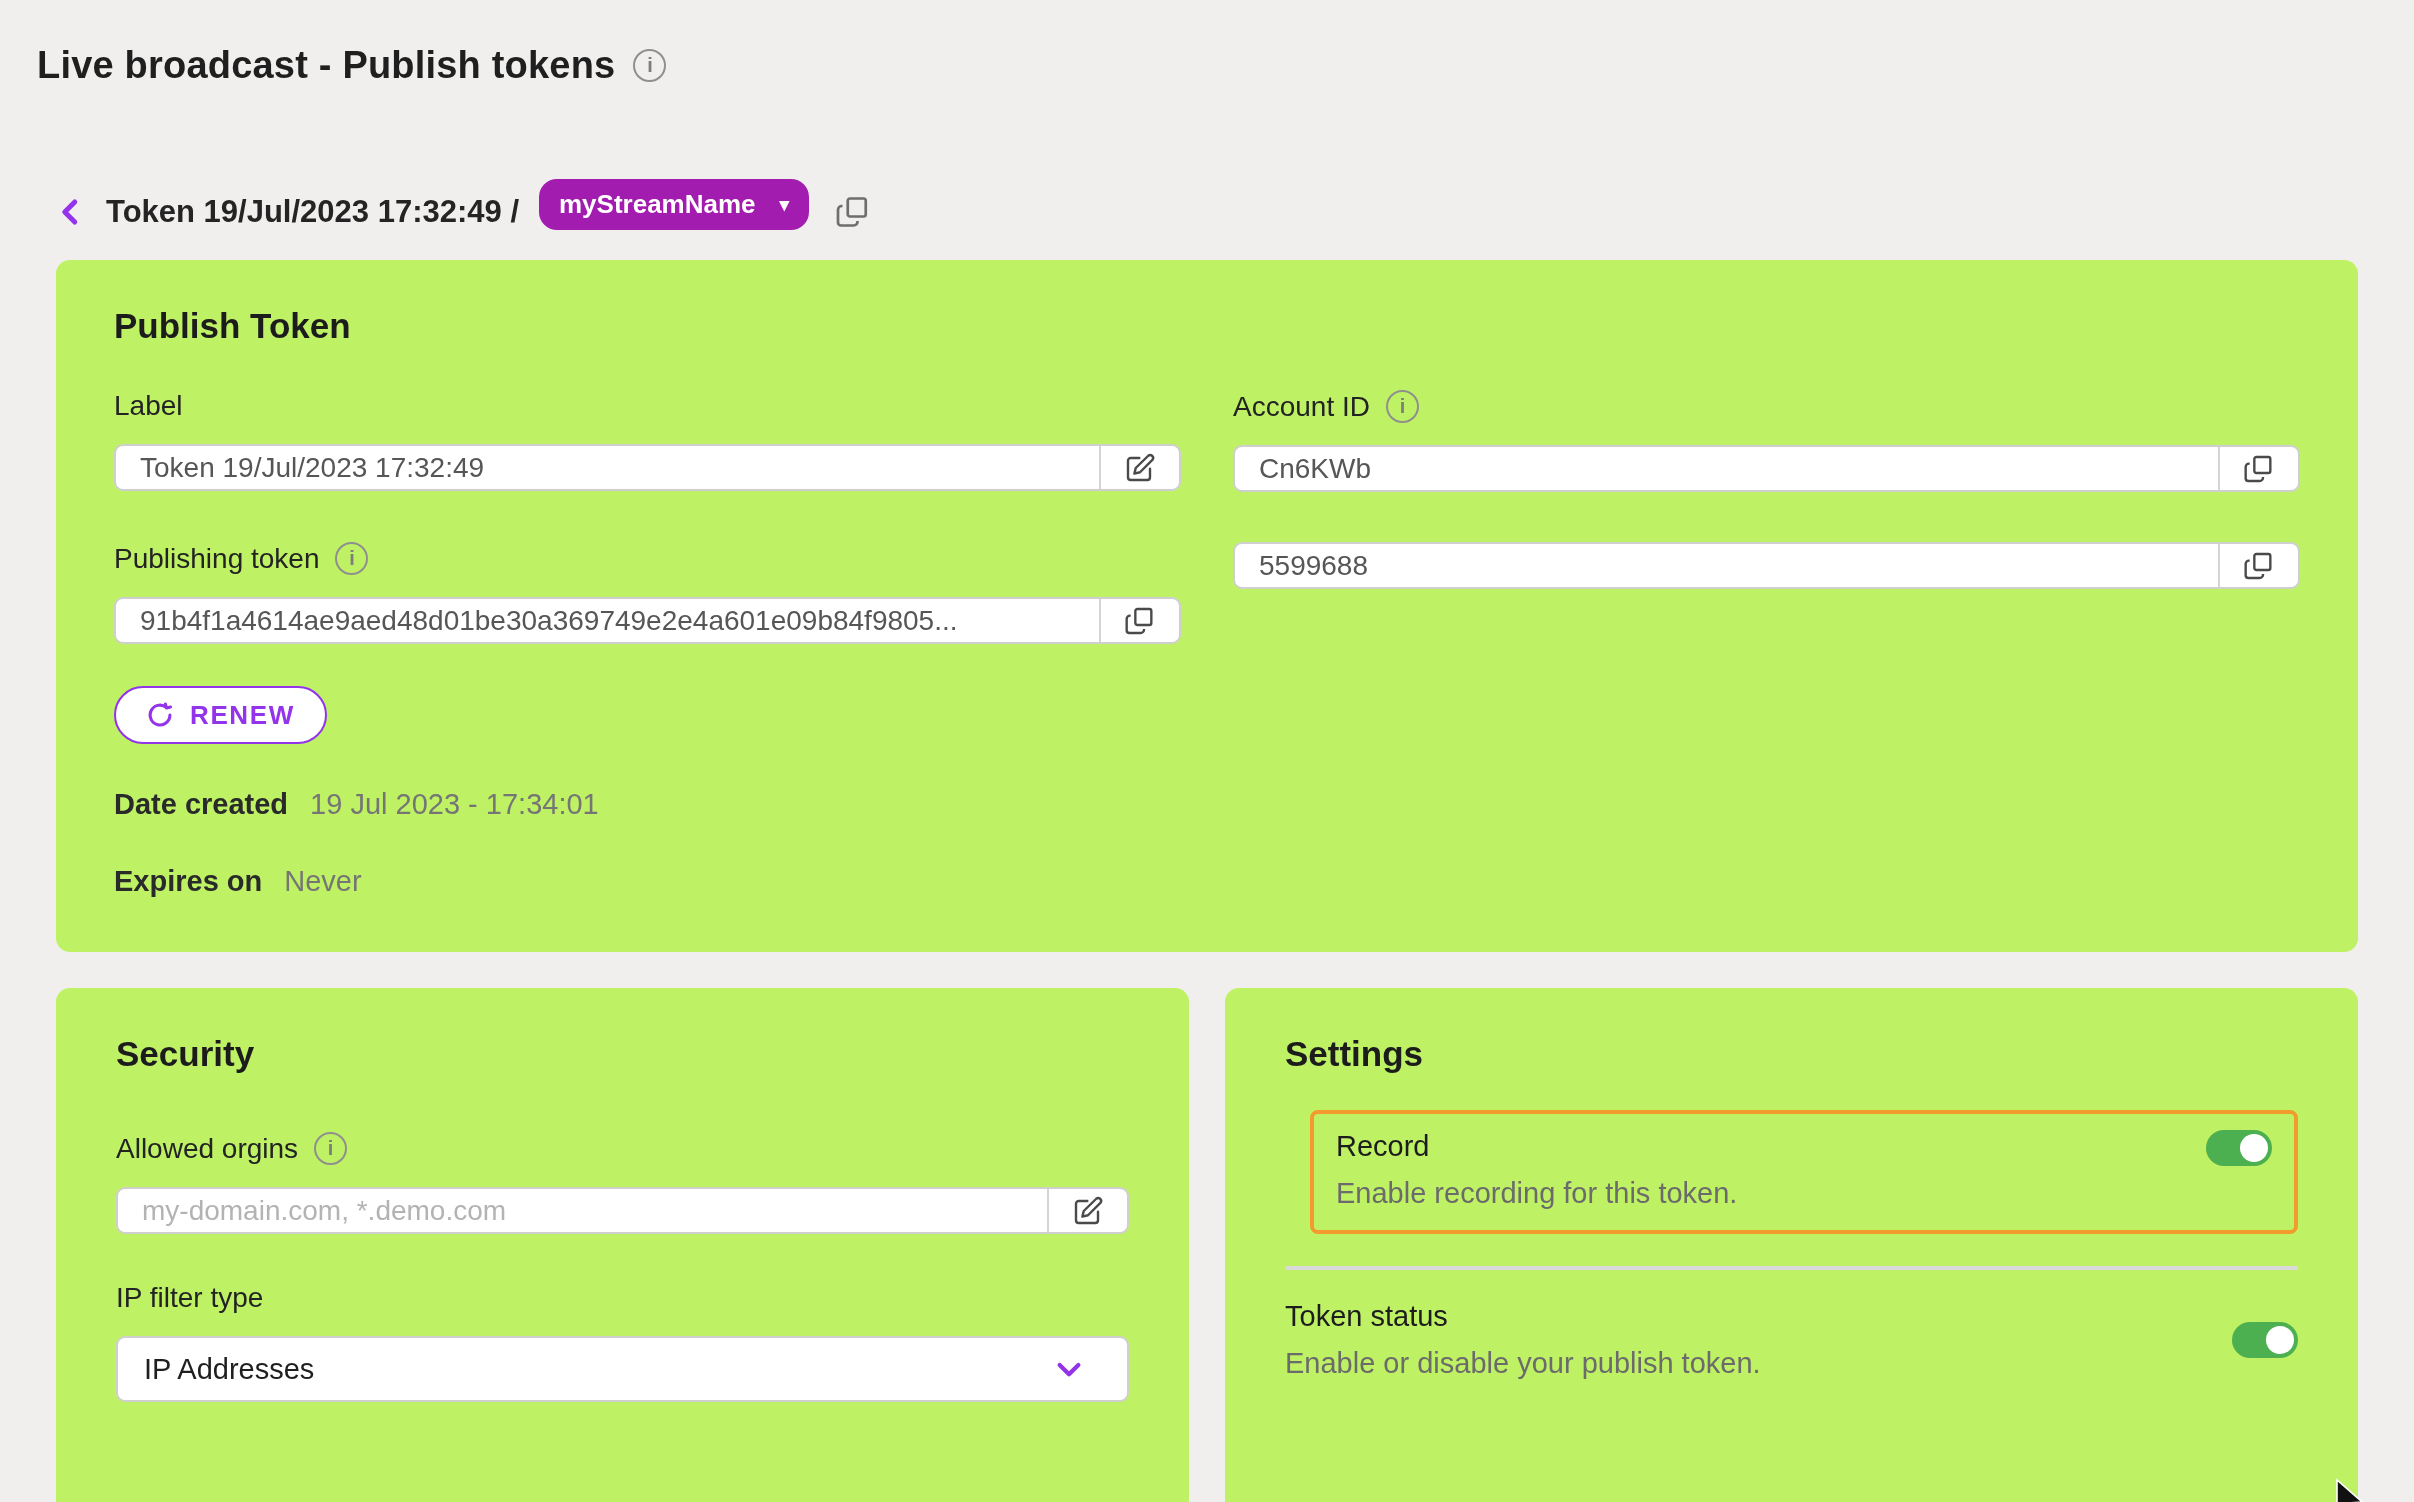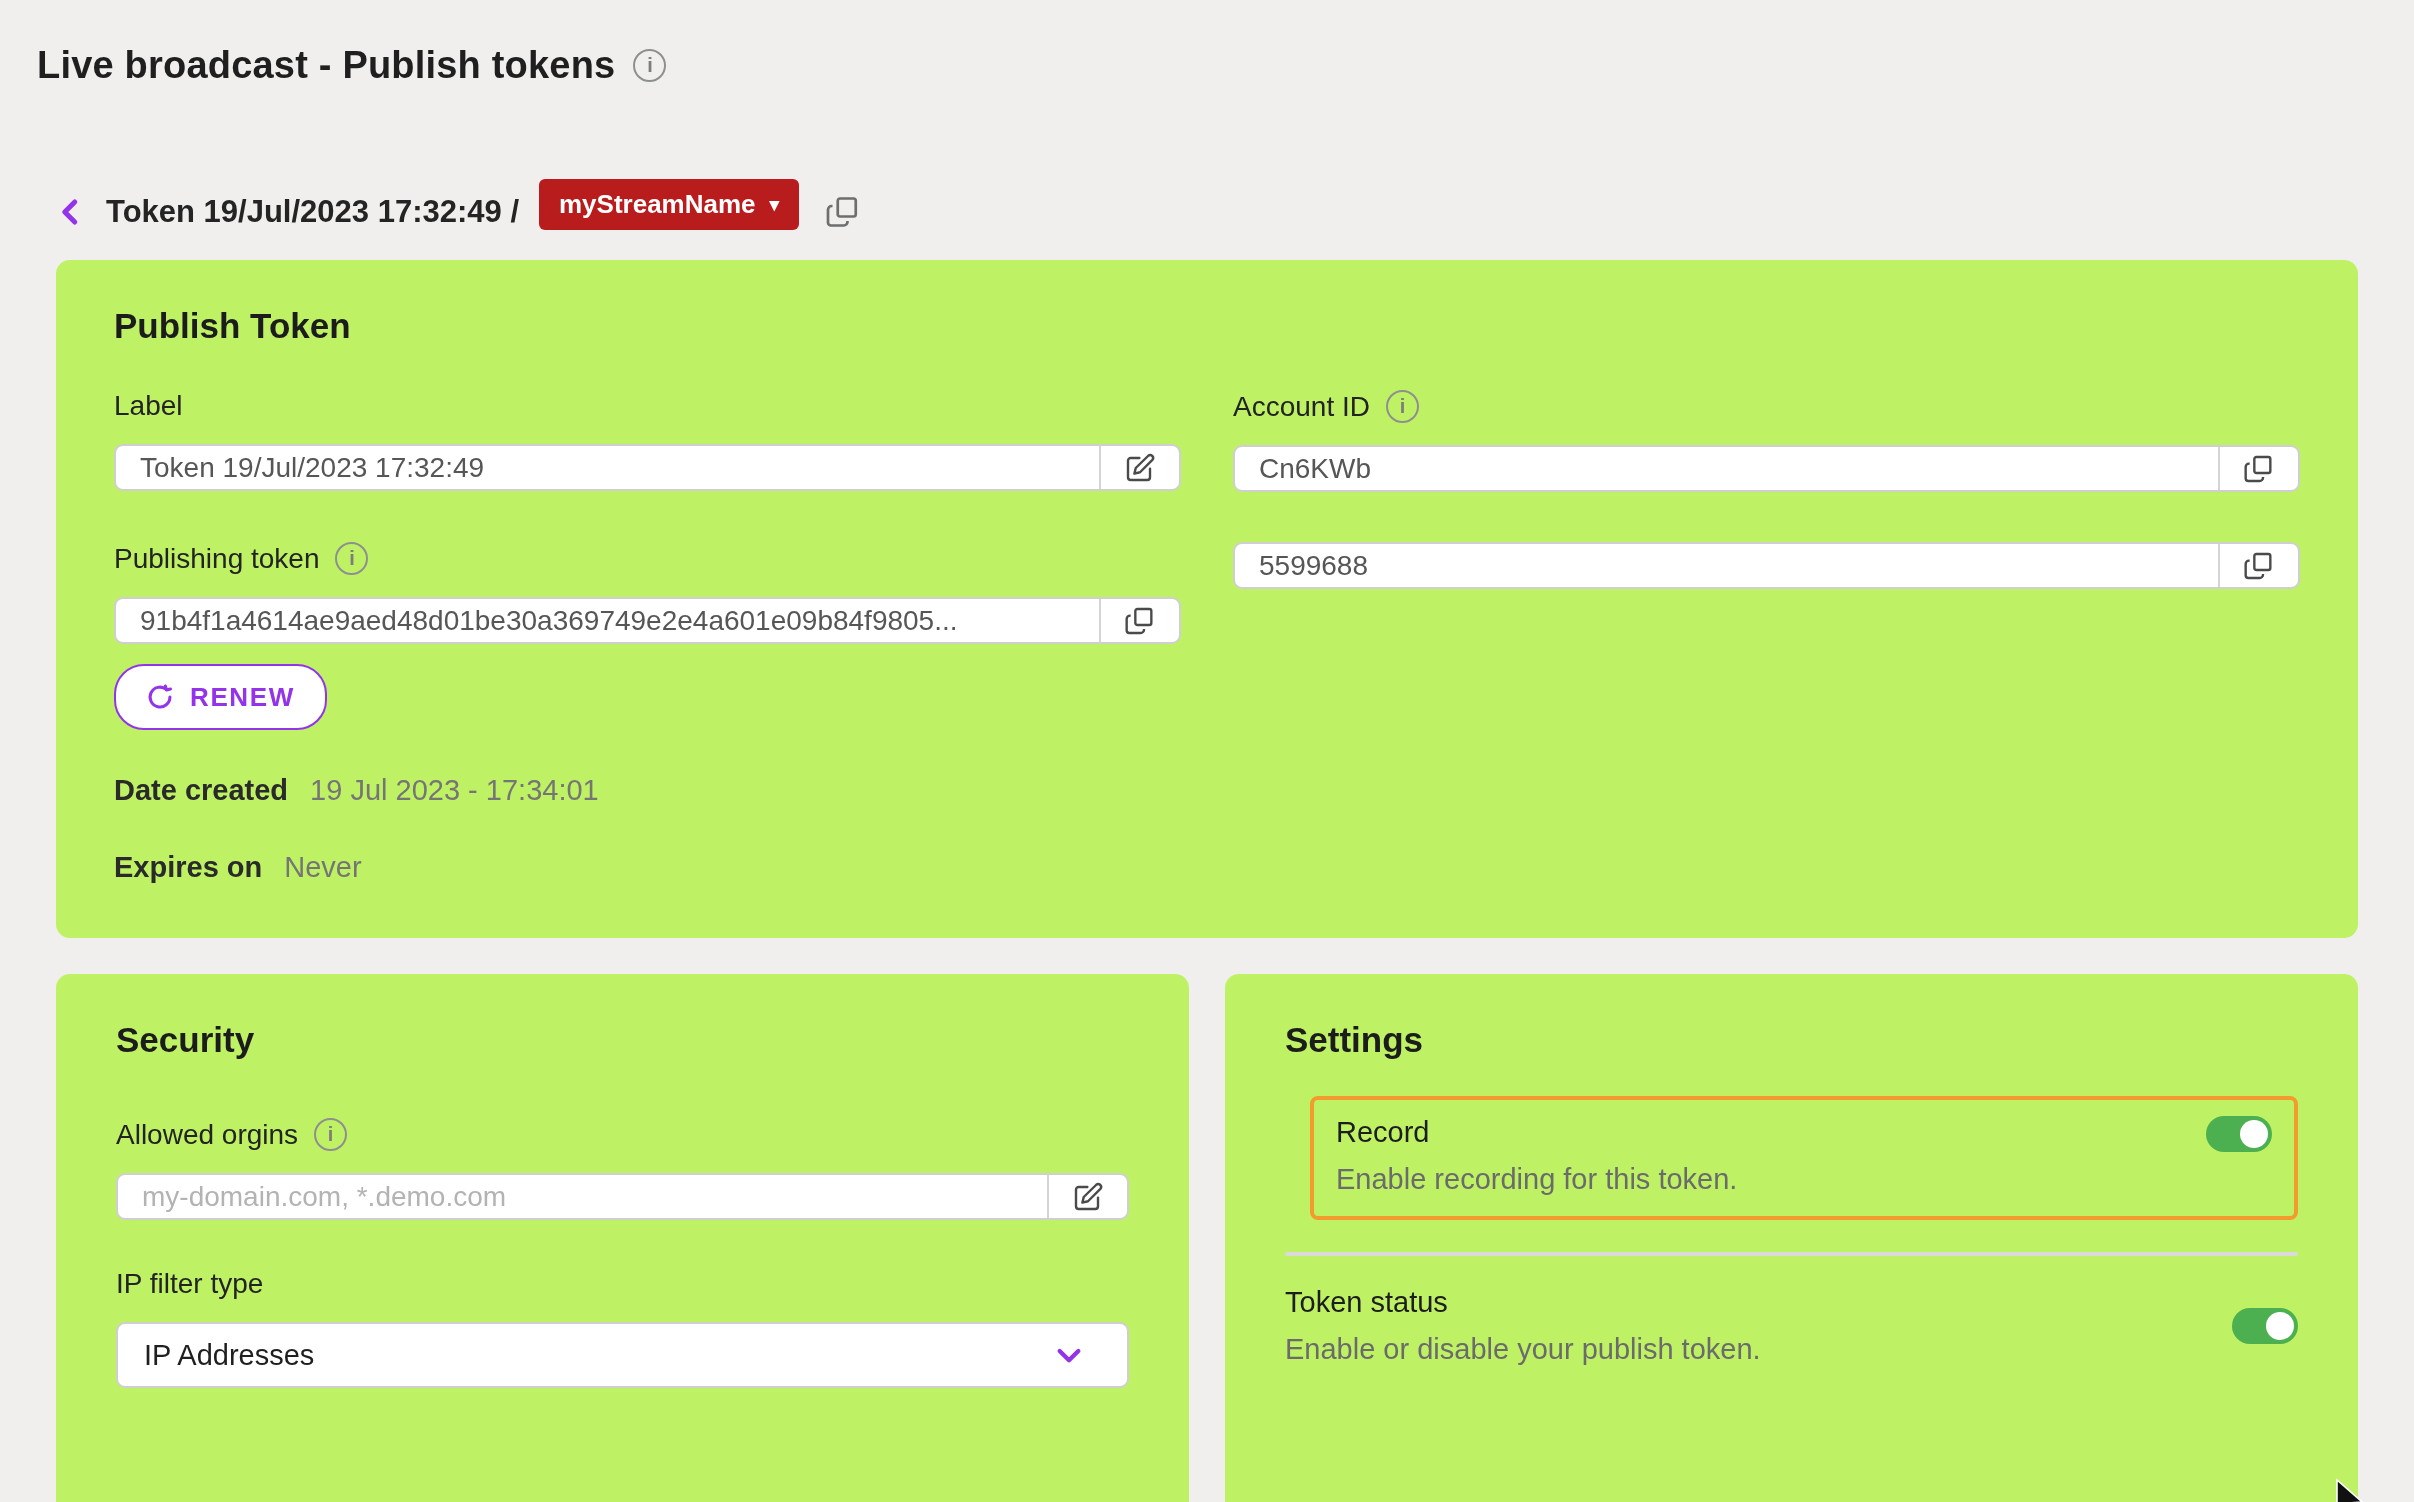--- a/index.html
+++ b/index.html
@@ -20,22 +20,22 @@
     width:33px; height:33px; border:2.5px solid #8f8f8f; border-radius:50%;
     color:#7d7d7d; display:inline-flex; align-items:center; justify-content:center;
     font-size:20px; font-weight:700; flex:0 0 auto; background:transparent;
   }
 
   
   .breadcrumb-row { display:flex; align-items:flex-end; gap:20px; margin-top:92px; }
   .back-chevron { display:inline-flex; cursor:pointer; }
   .breadcrumb-text { font-size:31px; font-weight:700; color:#242424; }
   .stream-badge {
-    background:#b91c1c; color:#ffffff; border-radius:6px; padding:10px 20px;
-    font-size:26px; font-weight:700; display:inline-flex; align-items:center; gap:14px; cursor:pointer;
+    background:#a21caf; color:#ffffff; border-radius:18px; padding:10px 20px;
+    font-size:26px; font-weight:700; display:inline-flex; align-items:center; gap:24px; cursor:pointer;
   }
   .stream-badge .caret { font-size:19px; line-height:1; }
   .bc-copy { color:#6e6e6e; display:inline-flex; cursor:pointer; margin-left:6px; }
 
   
   .tabs { position:relative; display:flex; gap:66px; margin-top:50px; width:1282px; padding-left:31px; }
   .tabs::after {
     content:""; position:absolute; left:0; right:0; bottom:0; height:5px;
     background:#b7b7b7; border-radius:3px;
   }
@@ -58,22 +58,22 @@
     display:flex; align-items:center; overflow:hidden;
   }
   .input-text {
     flex:1; padding:0 24px; font-size:28px; color:#565656;
     white-space:nowrap; overflow:hidden; text-overflow:ellipsis;
   }
   .input-divider { width:2px; height:44px; background:#d4d4d4; flex:0 0 auto; }
   .input-icon { width:78px; display:flex; align-items:center; justify-content:center; color:#4a4a4a; cursor:pointer; flex:0 0 auto; }
 
   .renew-btn {
-    margin-top:20px; display:inline-flex; align-items:center; gap:16px;
-    height:66px; padding:0 30px; background:#ffffff;
+    margin-top:42px; display:inline-flex; align-items:center; gap:16px;
+    height:58px; padding:0 30px; background:#ffffff;
     border:2.5px solid #9333ea; border-radius:30px;
     color:#9333ea; font-size:26px; font-weight:700; letter-spacing:1.6px;
     font-family:"Liberation Sans", sans-serif; cursor:pointer;
   }
 
   .meta-row { display:flex; align-items:baseline; gap:22px; margin-top:44px; }
   .meta-label { font-size:29px; font-weight:700; color:#2a2a2a; }
   .meta-value { font-size:29px; color:#757575; }
 
   

